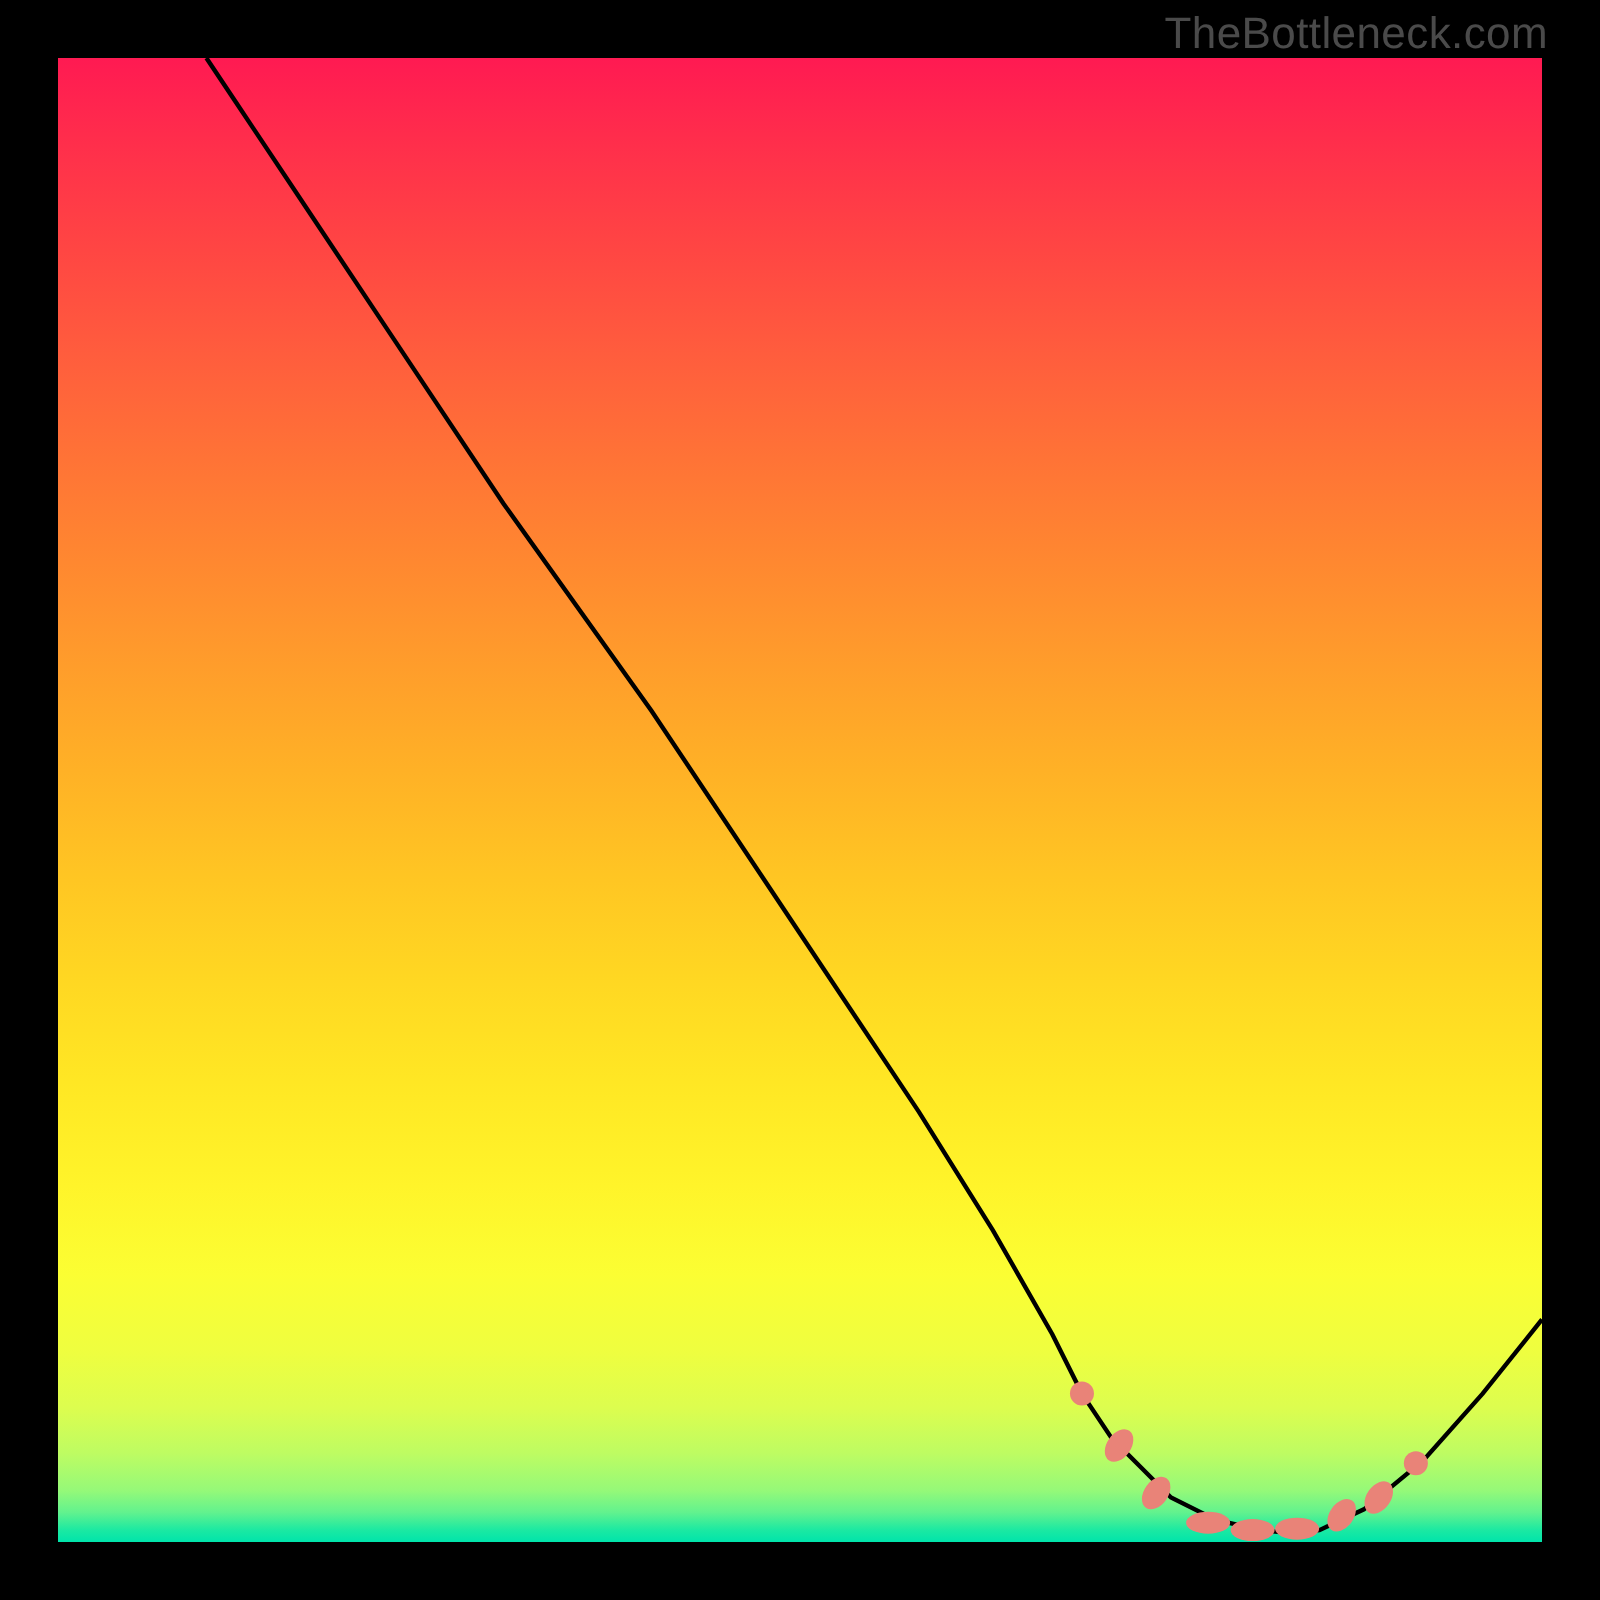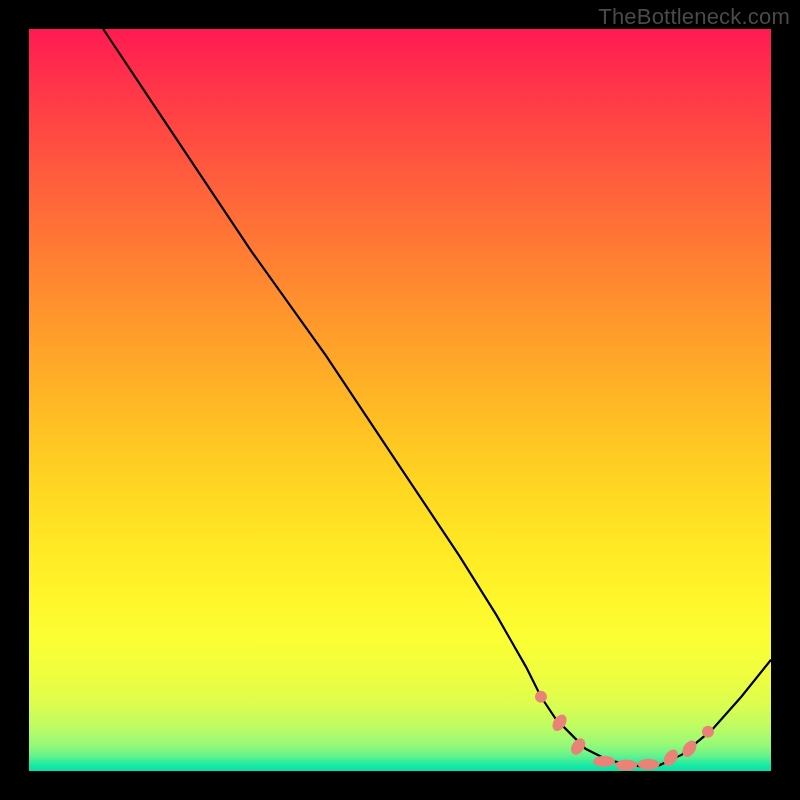--- a/index.html
+++ b/index.html
@@ -6,21 +6,21 @@
   html, body { width: 800px; height: 800px; overflow: hidden; background: #000; }
   .outer {
     width: 800px;
     height: 800px;
     background: #000;
     position: relative;
   }
   .watermark {
     position: absolute;
     top: 4px;
-    right: 10px;
+    right: 26px;
     font-family: Arial, sans-serif;
     font-size: 22px;
     color: #4a4a4a;
     font-weight: 500;
     letter-spacing: 0.2px;
   }
   .plot {
     position: absolute;
     left: 29px;
     top: 29px;

